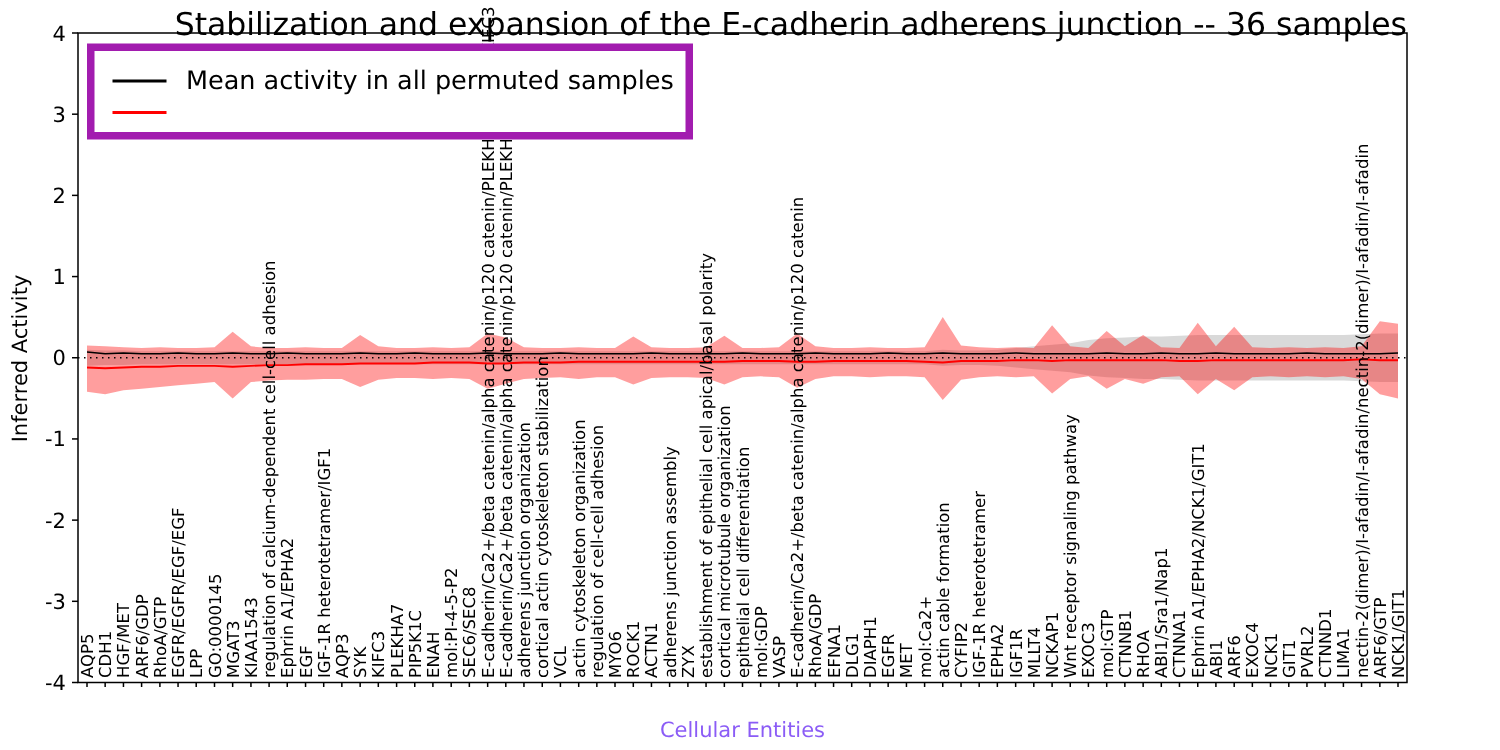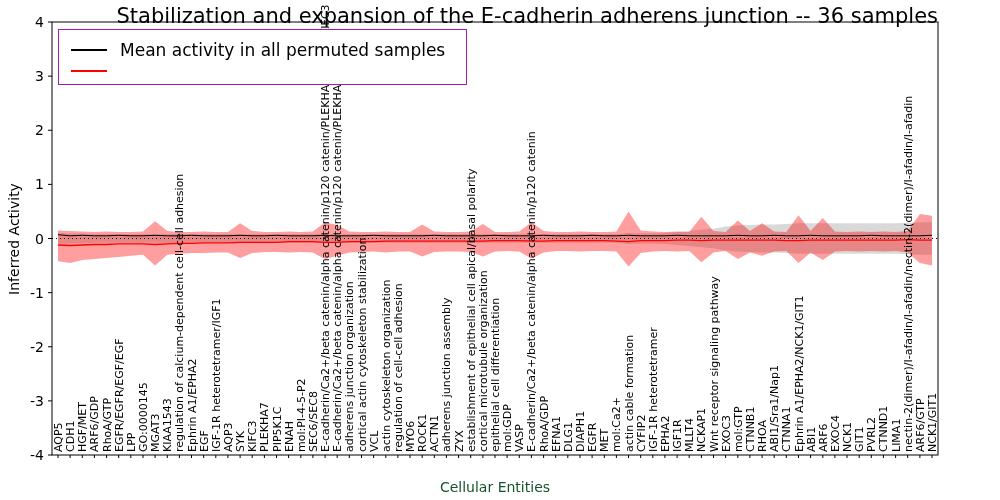--- a/index.html
+++ b/index.html
@@ -21,22 +21,22 @@
     white-space:nowrap;
   }
   .chart-svg{
     position:absolute; left:0; top:0;
     z-index:2;
   }
   .legend{
     position:absolute;
     left:58px; top:29px;
     background:#ffffff;
-    border:1px solid #a21caf;
-    padding:10px 21px 12px 12px;
+    border:5px solid #a21caf;
+    padding:10px 8px 12px 12px;
     display:flex;
     flex-direction:column;
     gap:10px;
     z-index:3;
   }
   .legend-row{
     display:flex;
     align-items:center;
     gap:13px;
     font-size:17px;
@@ -55,21 +55,21 @@
     transform-origin:center;
     font-size:14px;
     color:#000;
     z-index:1;
   }
   .xlabel{
     position:absolute;
     left:52px; top:479px; width:886px;
     text-align:center;
     font-size:14px;
-    color:#14532d;
+    color:#8b5cf6;
     z-index:1;
   }
 </style>
 </head>
 <body>
 
 <div class="figure">
   <div class="title">Stabilization and expansion of the E-cadherin adherens junction -- 36 samples</div>
 
   <div id="chart">

